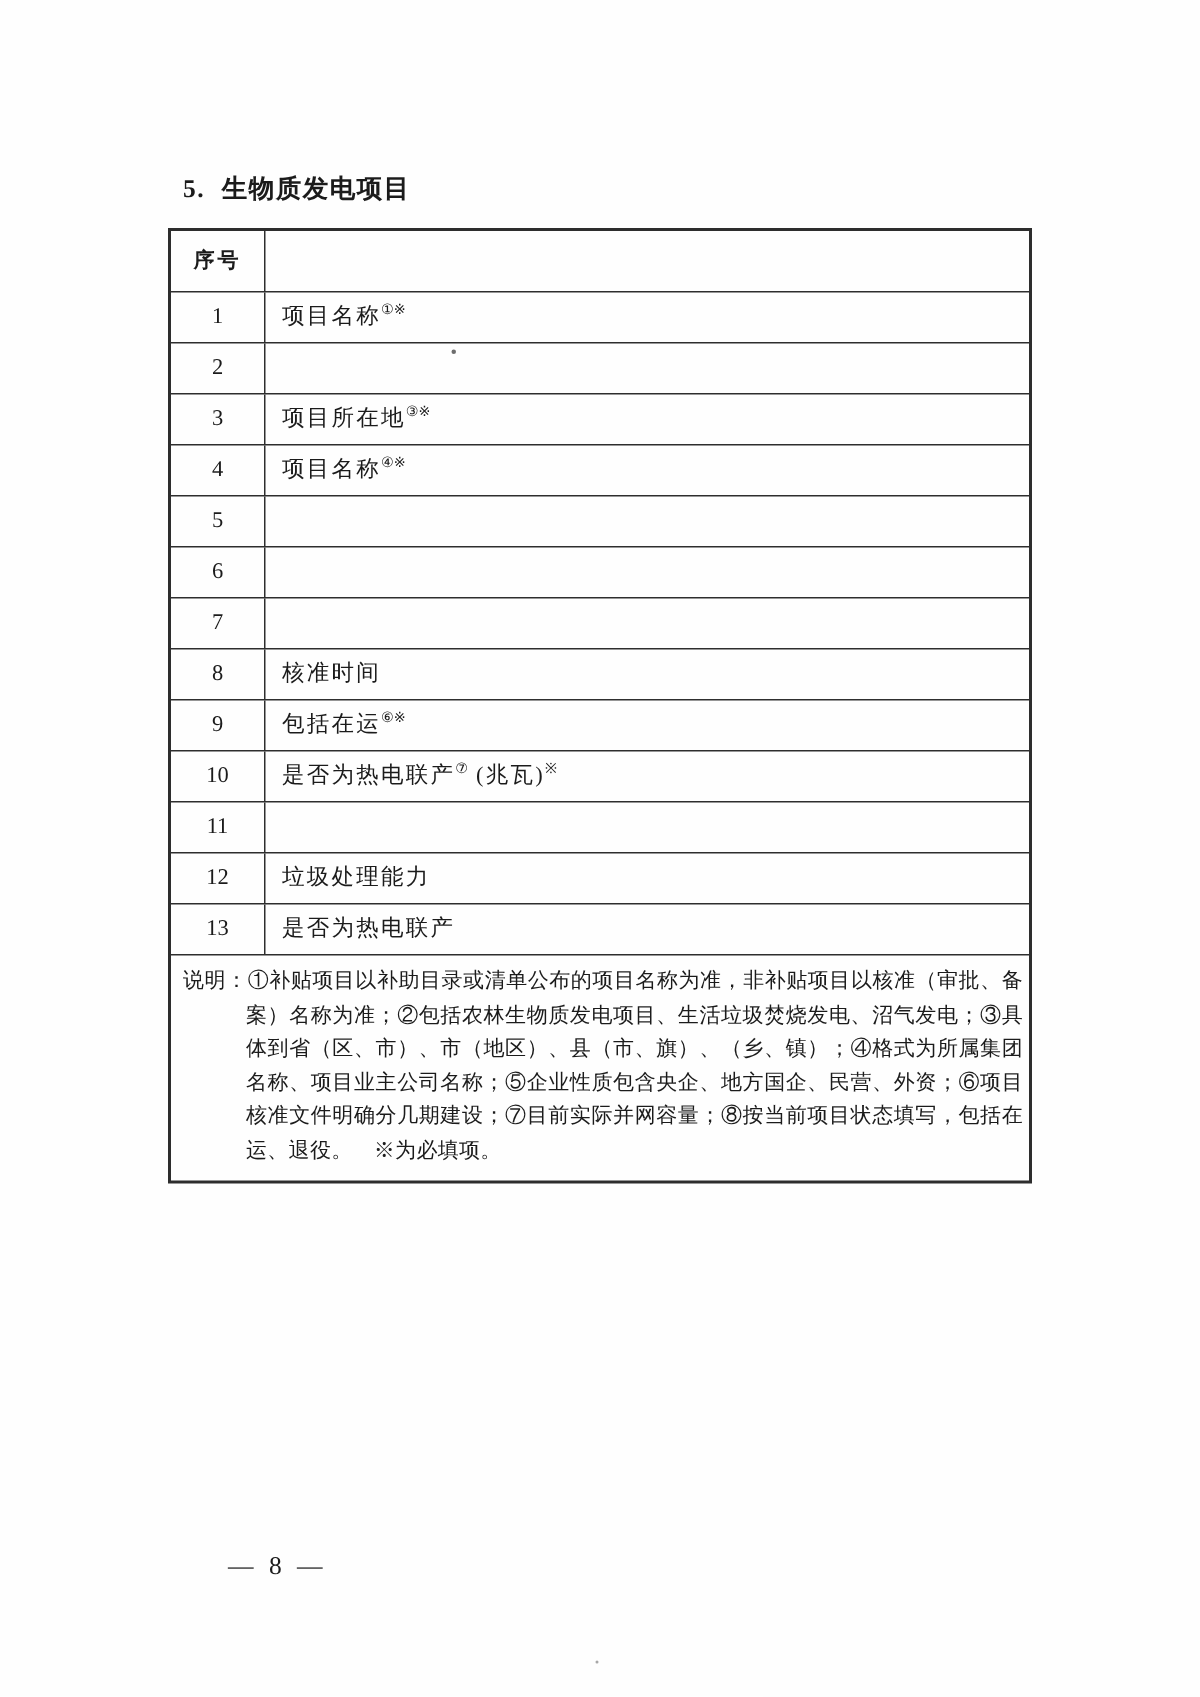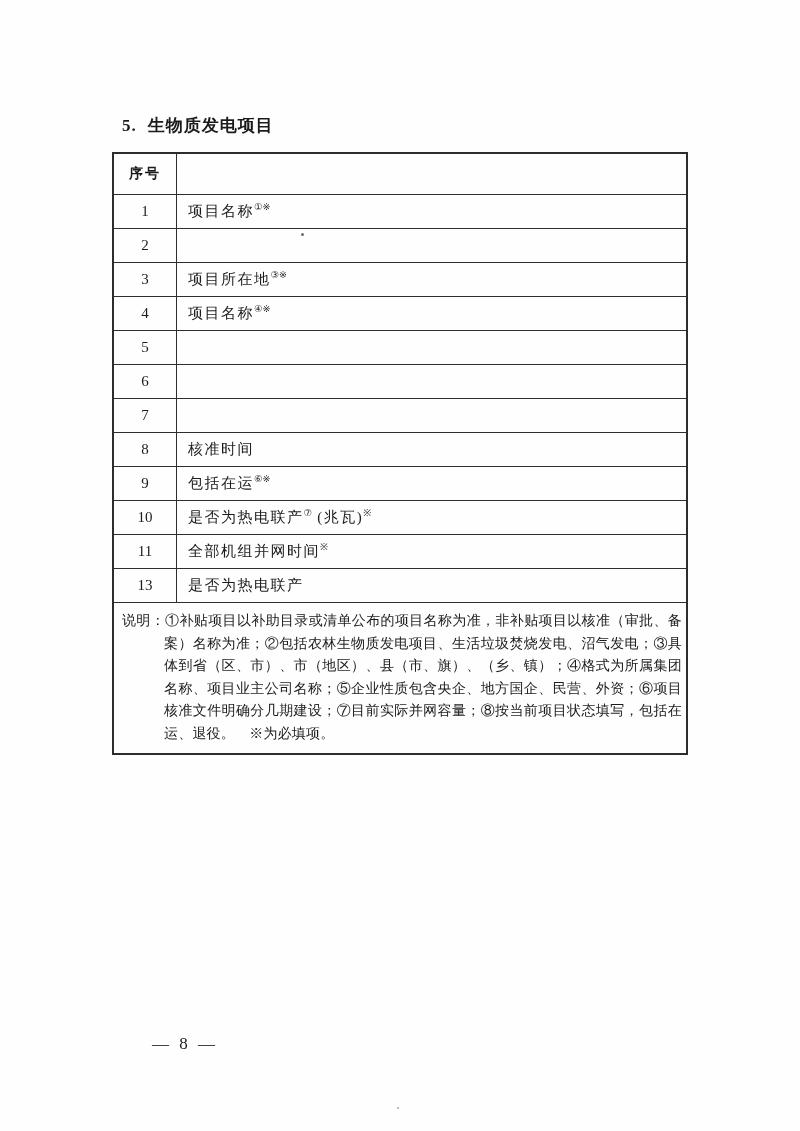--- a/index.html
+++ b/index.html
@@ -169,23 +169,26 @@
       <div class="td-label"><span>包括在运</span><sup>⑥※</sup><span></span><sup></sup></div>
     </div>
 
     <div class="tr">
       <div class="td-num">10</div>
       <div class="td-label"><span>是否为热电联产</span><sup>⑦</sup><span> (兆瓦)</span><sup>※</sup></div>
     </div>
 
     <div class="tr">
       <div class="td-num">11</div>
-      <div class="td-label"><span>全部机组并网时间</span><sup>※</sup><span></span><sup></sup></div>
-    </div>
-
+    </div>
+
+    <div class="tr">
+      <div class="td-num">12</div>
+      <div class="td-label"><span>垃圾处理能力</span><sup></sup><span></span><sup></sup></div>
+    </div>
 
     <div class="tr">
       <div class="td-num">13</div>
       <div class="td-label"><span>是否为热电联产</span><sup></sup><span></span><sup></sup></div>
     </div>
 
 
     <div class="notes">
       <p><span>说明：</span><span>①补贴项目以补助目录或清单公布的项目名称为准，非补贴项目以核准（审批、备案）名称为准；②包括农林生物质发电项目、生活垃圾焚烧发电、沼气发电；③具体到省（区、市）、市（地区）、县（市、旗）、（乡、镇）；④格式为所属集团名称、项目业主公司名称；⑤企业性质包含央企、地方国企、民营、外资；⑥项目核准文件明确分几期建设；⑦目前实际并网容量；⑧按当前项目状态填写，包括在运、退役。　※为必填项。</span></p>
     </div>

